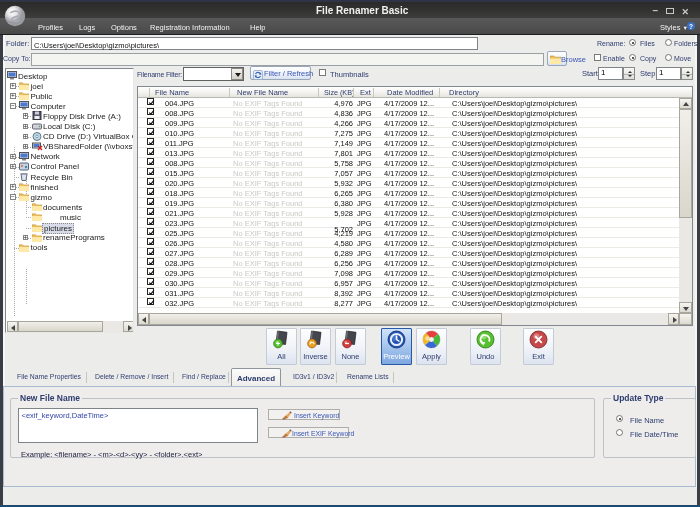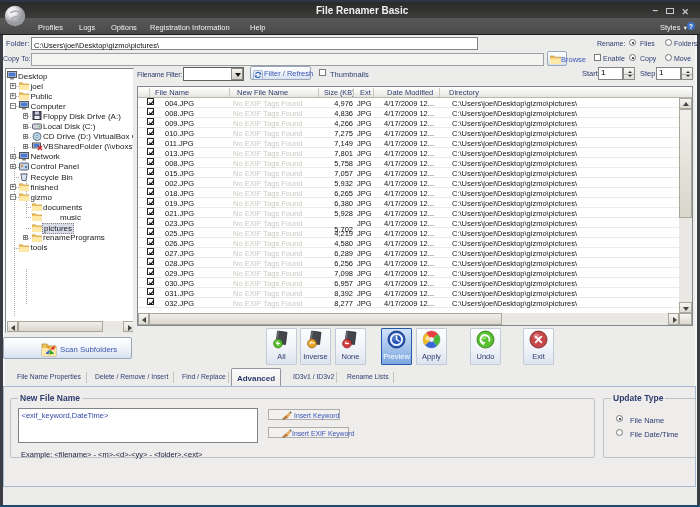--- a/index.html
+++ b/index.html
@@ -467,21 +467,21 @@
           <span style="position:absolute;left:219px;top:1px">JPG</span>
           <span style="position:absolute;left:246px;top:1px">4/17/2009 12...</span>
           <span style="position:absolute;left:314px;top:1px">C:\Users\joel\Desktop\gizmo\pictures\</span>
         </div>
         <div class="trowt" style="left:0;top:90.5px;width:545px">
           <span style="position:absolute;left:9px;top:0.5px;width:7px;height:7px;background:#fff;border:1px solid #222">
             <svg width="7" height="7" viewBox="0 0 7 7" style="display:block">
               <path d="M1.2 3.6 L2.8 5.2 L5.9 1.4" fill="none" stroke="#111" stroke-width="1.2"></path>
             </svg>
           </span>
-          <span style="position:absolute;left:27px;top:1px">002.JPG</span>
+          <span style="position:absolute;left:27px;top:1px">020.JPG</span>
           <span style="position:absolute;left:95px;top:1px;color:#c9c9c5">No EXIF Tags Found</span>
           <span style="position:absolute;left:180px;top:1px;width:35px;text-align:right">5,932</span>
           <span style="position:absolute;left:219px;top:1px">JPG</span>
           <span style="position:absolute;left:246px;top:1px">4/17/2009 12...</span>
           <span style="position:absolute;left:314px;top:1px">C:\Users\joel\Desktop\gizmo\pictures\</span>
         </div>
         <div class="trowt" style="left:0;top:100.5px;width:545px">
           <span style="position:absolute;left:9px;top:0.5px;width:7px;height:7px;background:#fff;border:1px solid #222">
             <svg width="7" height="7" viewBox="0 0 7 7" style="display:block">
               <path d="M1.2 3.6 L2.8 5.2 L5.9 1.4" fill="none" stroke="#111" stroke-width="1.2"></path>
@@ -654,33 +654,20 @@
           <span class="arr lf" style="left:3px;top:3px"></span>
         </div>
       <div class="sthumb" style="left:11px;top:0;width:353px;height:12px"></div>
       <div class="sbtn" style="right:0;top:0;width:11px;height:12px">
           <span class="arr rt" style="left:4px;top:3px"></span>
         </div>
     </div>
     <div class="sbtn abs" style="left:541px;top:226px;width:13px;height:12px"></div>
   </div>
 
-  <div class="btn abs" style="left:3px; top:337px; width:129px; height:22px">
-    <svg style="position:absolute;left:37px;top:3px" width="16" height="16" viewBox="0 0 16 16">
-        <path d="M1 3 L6 3 L7.5 5 L15 5 L15 15 L1 15 Z" fill="#f0c060" stroke="#b08020" stroke-width="0.6"></path>
-        <path d="M1 7 L15 7 L15 15 L1 15 Z" fill="#ffe9a8"></path>
-        <g transform="translate(8.5,8.5)">
-          <path d="M0 0 L5 -4 L5 0 Z" fill="#e03030"></path>
-          <path d="M0 0 L5 4 L0 5 Z" fill="#30a030"></path>
-          <path d="M0 0 L-4 4 L-1 5 Z" fill="#3060d0"></path>
-          <path d="M0 0 L-4 -3 L0 -4 Z" fill="#e0a020"></path>
-        </g>
-      </svg>
-    <span style="position:absolute;left:56px;top:7px;font-size:7.8px">Scan Subfolders</span>
-  </div>
 
   <div id="toolbar">
       <div class="bigbtn" style="left:266px;"><span style="display:inline-block;margin-top:1px"><svg width="19" height="19" viewBox="0 0 19 19">
             <path d="M5.5 1 L15 2.3 L13.5 14.5 L4 13.2 Z" fill="#45454d" stroke="#1e1e24" stroke-width="0.7"></path>
             <path d="M5.5 1 L7 1.2 L5.5 13.4 L4 13.2 Z" fill="#6c6c74"></path>
             <circle cx="6" cy="13.5" r="4.4" fill="#55bd2e" stroke="#2a7010" stroke-width="0.7"></circle>
             <circle cx="4.8" cy="12.2" r="1.3" fill="#9fe07f" opacity="0.8"></circle>
             <path d="M4 13.5 L8 13.5 M6 11.5 L6 15.5" stroke="#fff" stroke-width="1.2"></path>
           </svg></span><div class="cap">All</div></div>
       <div class="bigbtn" style="left:300px;"><span style="display:inline-block;margin-top:1px"><svg width="19" height="19" viewBox="0 0 19 19">

